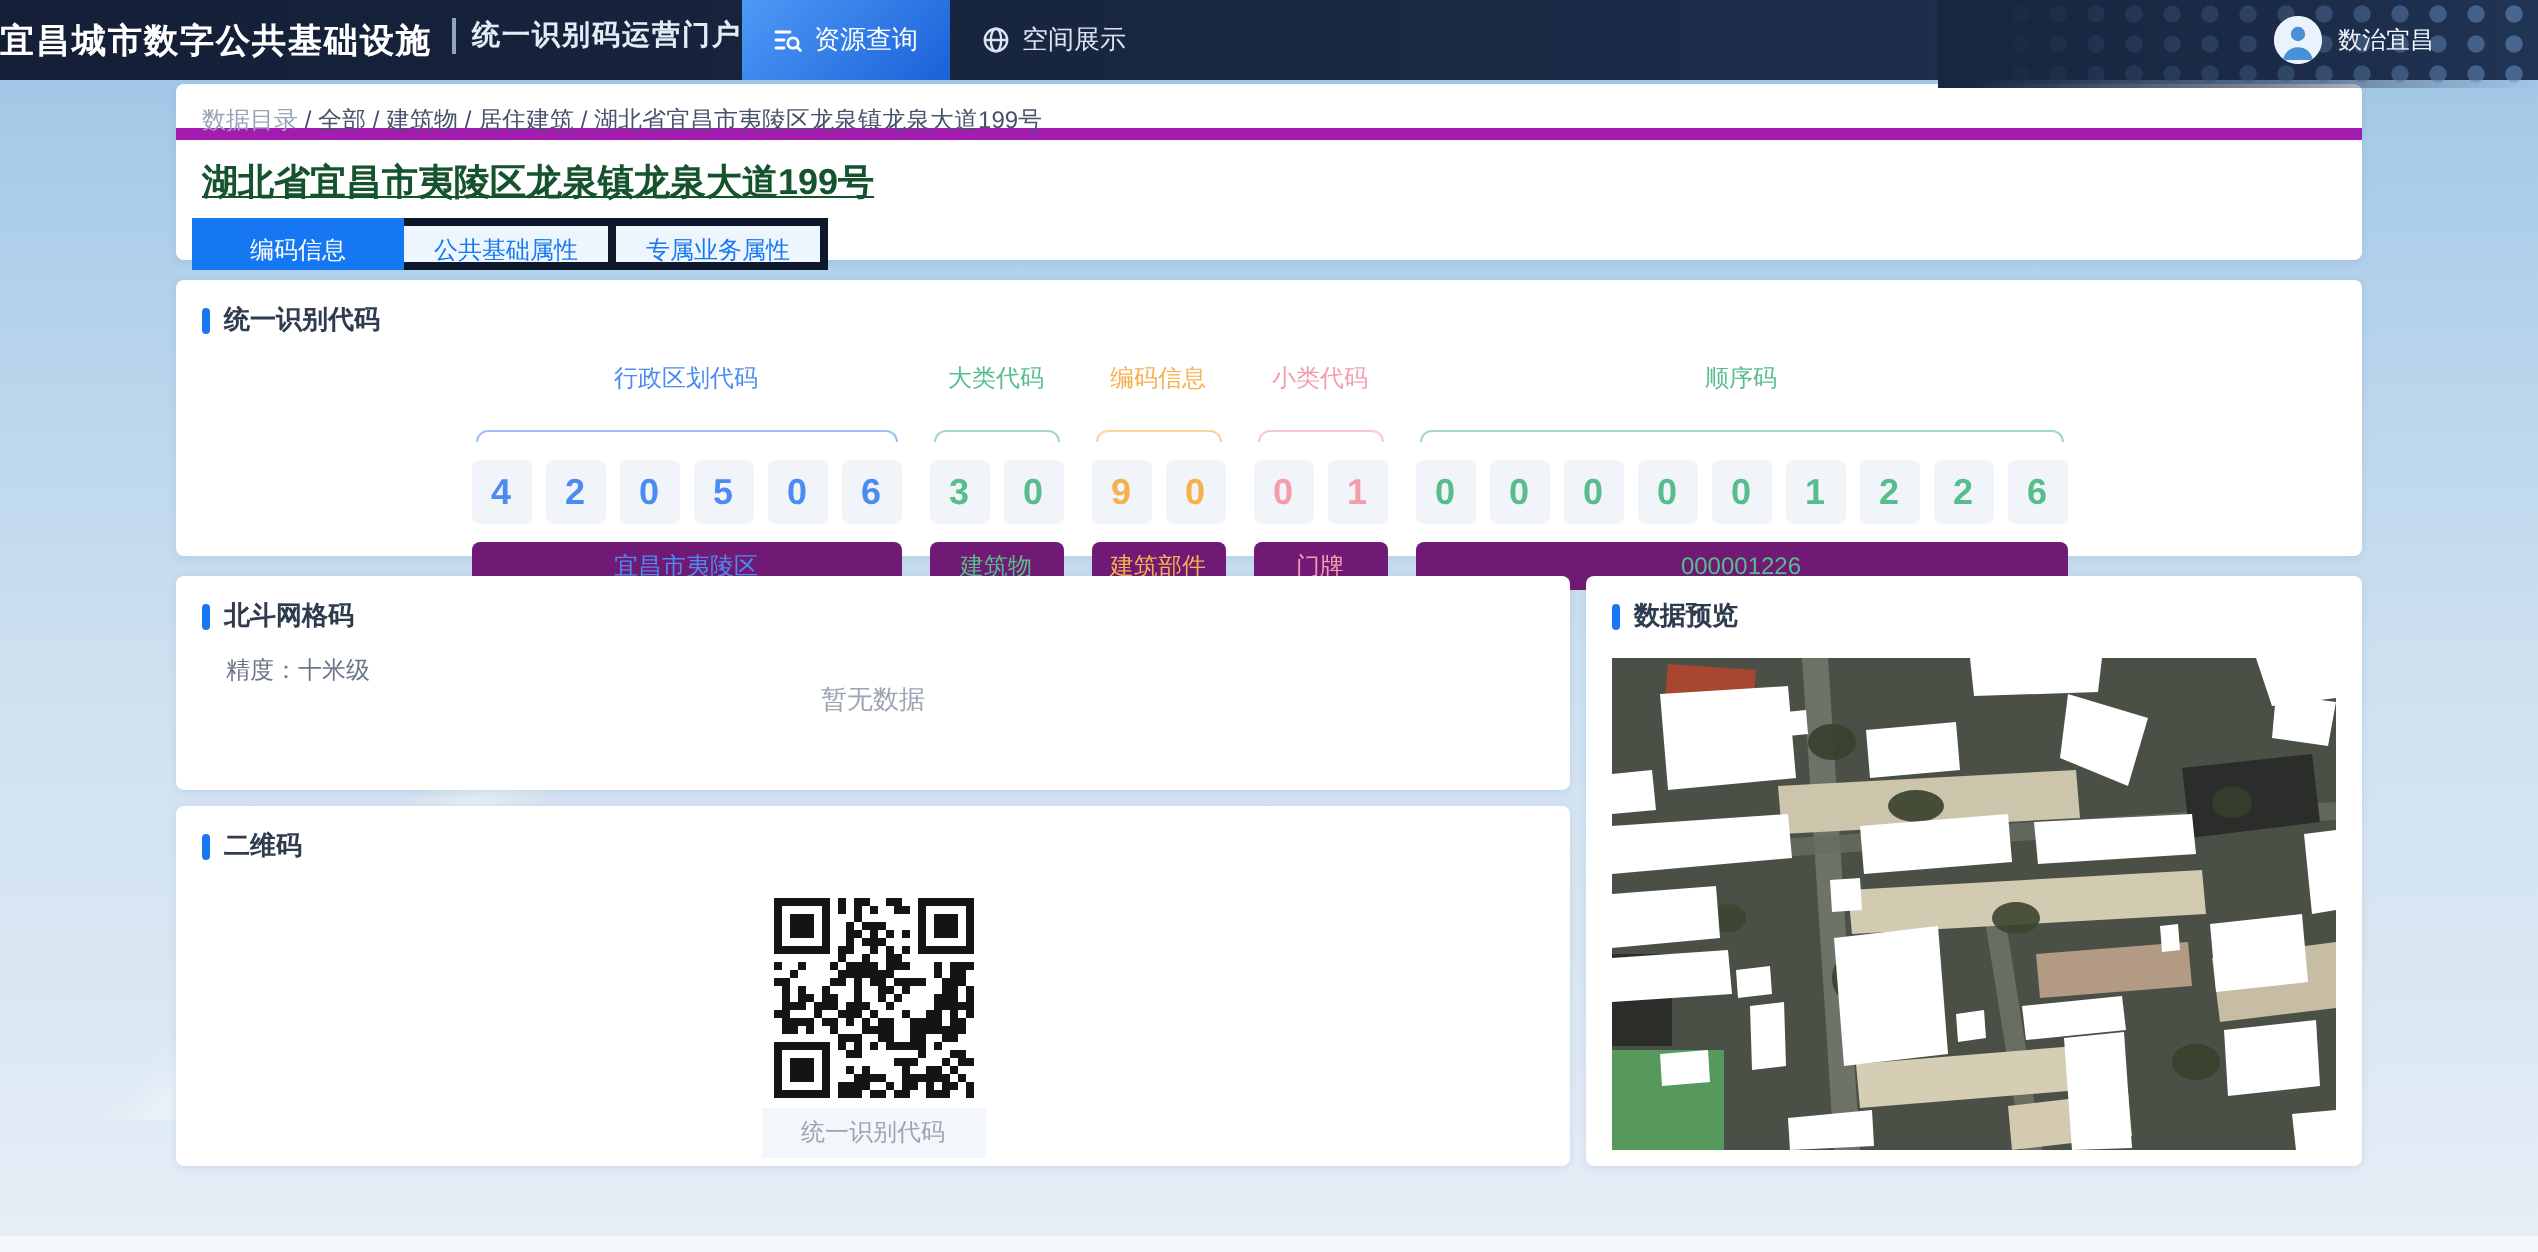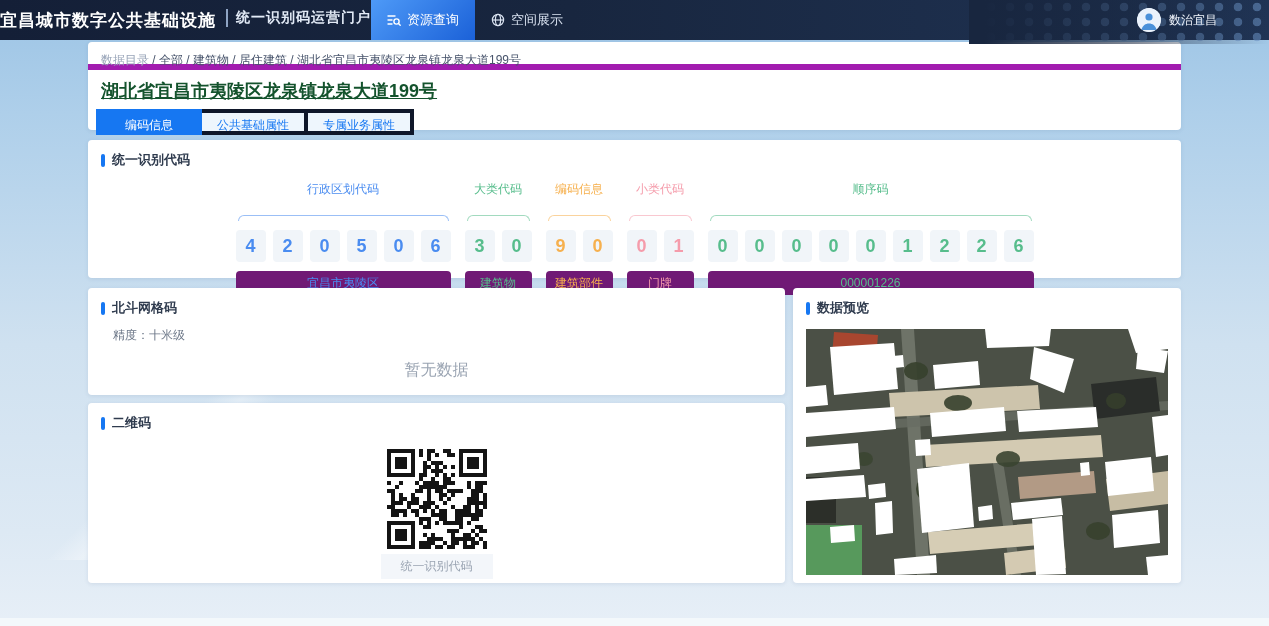--- a/index.html
+++ b/index.html
@@ -60,21 +60,21 @@
   .group-brace{ height:6px; border:1px solid var(--gc); border-bottom:none; border-radius:12px 12px 0 0; opacity:.55; margin:0 2px 9px; }
   .digits{ display:flex; gap:7px; justify-content:center; }
   .digit{ width:30px; height:32px; background:#f1f5f9; border-radius:4px; color:var(--gc);
           font-size:18px; font-weight:700; line-height:32px; text-align:center; }
   .group-value{ margin-top:9px; height:24px; line-height:24px; text-align:center; background:#701a75;
                 border-radius:4px; font-size:12px; color:var(--gc); }
 
   
   .panel-beidou{ left:88px; top:288px; width:697px; height:107px; padding:11px 13px; }
   .precision{ margin:10px 0 0 12px; font-size:12px; color:#6b7687; }
-  .empty-text{ position:absolute; left:0; right:0; bottom:14px; text-align:center; font-size:16px; color:#9aa4b2; }
+  .empty-text{ position:absolute; left:0; right:0; bottom:36px; text-align:center; font-size:13px; color:#9aa4b2; }
 
   
   .panel-qr{ left:88px; top:403px; width:697px; height:180px; padding:11px 13px; }
   .qr-wrap{ display:flex; flex-direction:column; align-items:center; margin-top:15px; }
   .qr-box{ width:104px; height:104px; background:#fff; }
   .qr-caption{ width:112px; height:25px; line-height:25px; margin-top:3px; text-align:center;
                background:#f3f6fa; font-size:12px; color:#9aa4b2; }
 
   
   .panel-preview{ left:793px; top:288px; width:388px; height:295px; padding:11px 13px; }

